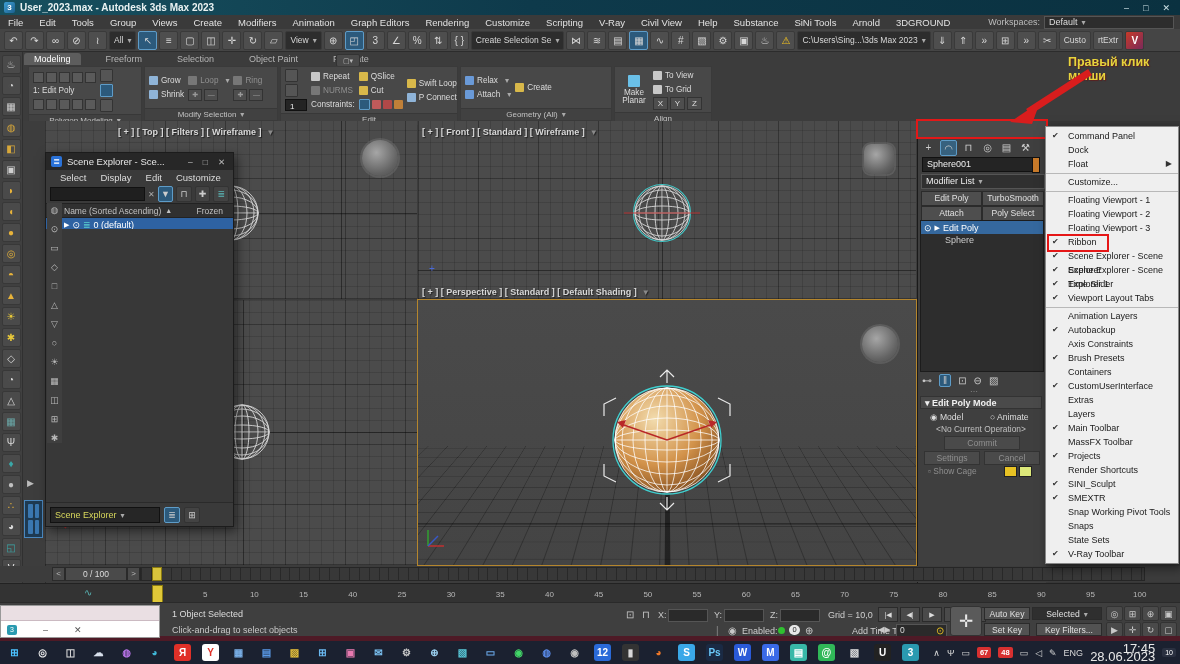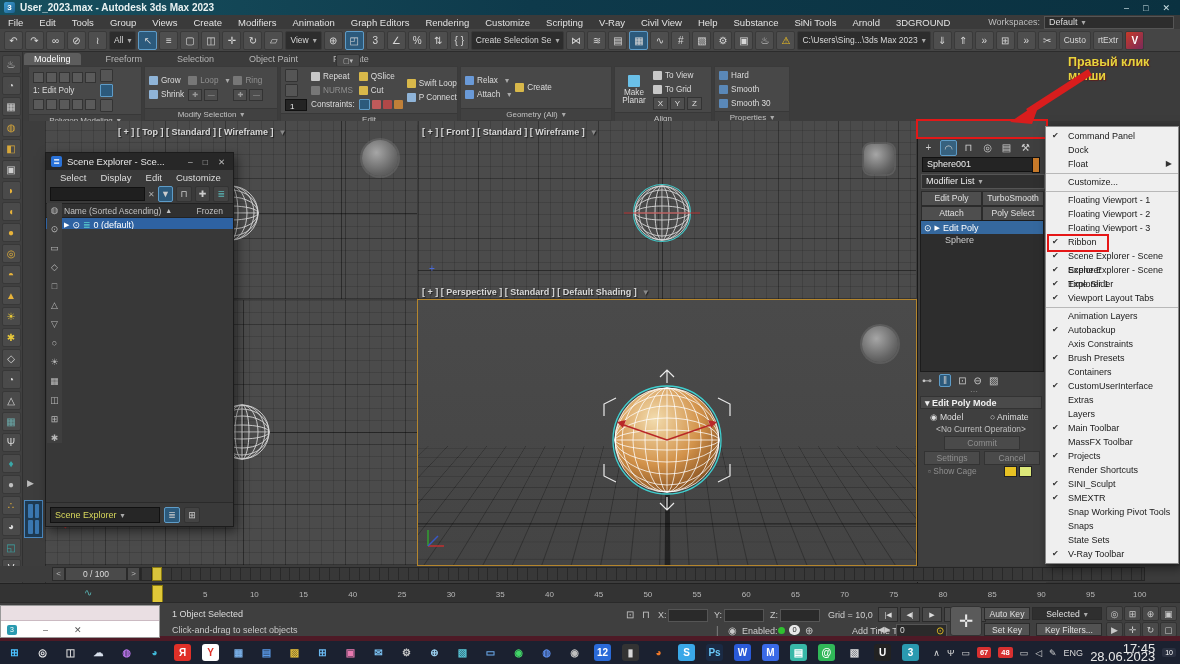--- a/index.html
+++ b/index.html
@@ -520,39 +520,20 @@
           <div class="row" style="gap:2px">
             <span class="xyz">X</span>
             <span class="xyz">Y</span>
             <span class="xyz">Z</span>
           </div>
         </div>
       </div>
       <div class="rp-label">Align</div>
     </div>
 
-    <div class="rpanel" style="width:74px">
-      <div class="rp-body">
-        <div class="rb-col">
-          <div class="rb-btn">
-              <span class="rb-ico" style="background:#5a88b8"></span>
-              <span>Hard</span>
-            </div>
-          <div class="rb-btn">
-              <span class="rb-ico" style="background:#5a88b8"></span>
-              <span>Smooth</span>
-            </div>
-          <div class="rb-btn">
-              <span class="rb-ico" style="background:#5a88b8"></span>
-              <span>Smooth 30</span>
-            </div>
-        </div>
-      </div>
-      <div class="rp-label caret">Properties</div>
-    </div>
   </div>
 
   <div class="abs ldockA">
 
   <span class="ldi" style="color: rgb(207, 207, 207);">♨</span>
       <span class="ldi" style="color: rgb(207, 207, 207);">◔</span>
       <span class="ldi" style="color: rgb(207, 207, 207);">▦</span>
       <span class="ldi" style="color: rgb(216, 168, 58);">◍</span>
       <span class="ldi" style="color: rgb(216, 168, 58);">◧</span>
       <span class="ldi" style="color: rgb(207, 207, 207);">▣</span>
@@ -593,21 +574,21 @@
   </div>
 
   <div class="abs axline-v" style="left:341px;top:121px;height:178px"></div>
   <div class="abs axline-h" style="left:45px;top:213px;width:372px"></div>
   <div class="abs axline-v" style="left:662px;top:121px;height:178px"></div>
   <div class="abs axline-h" style="left:418px;top:270px;width:498px"></div>
   <div class="abs axline-v" style="left:243px;top:300px;height:265px"></div>
   <div class="abs axline-h" style="left:45px;top:432px;width:372px"></div>
   <div class="abs" style="left:429px;top:263px;color:#4a6ad8;font-size:10px">+</div>
 
-  <div class="vp-label" style="left:118px;top:127px"><span>[ + ] [ Top ] [ Standard ] [ Wireframe ]</span><span class="funnel">▼</span></div>
+  <div class="vp-label" style="left:118px;top:127px"><span>[ + ] [ Top ] [ Filters ] [ Wireframe ]</span><span class="funnel">▼</span></div>
   <div class="vp-label" style="left:422px;top:127px"><span>[ + ] [ Front ] [ Standard ] [ Wireframe ]</span><span class="funnel">▼</span></div>
   <div class="vp-label" style="left:422px;top:287px"><span>[ + ] [ Perspective ] [ Standard ] [ Default Shading ]</span><span class="funnel">▼</span></div>
 
   <div class="vcube" style="left:362px;top:140px;width:36px;height:36px;border-radius:50%"></div>
   <div class="vcube" style="left:864px;top:144px;width:30px;height:30px;border-radius:7px"></div>
   <div class="vcube" style="left:862px;top:326px;width:36px;height:36px;border-radius:50%;z-index:3"></div>
 
   <svg class="abs" style="left:191px;top:173px" width="80" height="80" viewBox="-40 -40 80 80">
       <use href="#wsph"></use>
     </svg>

